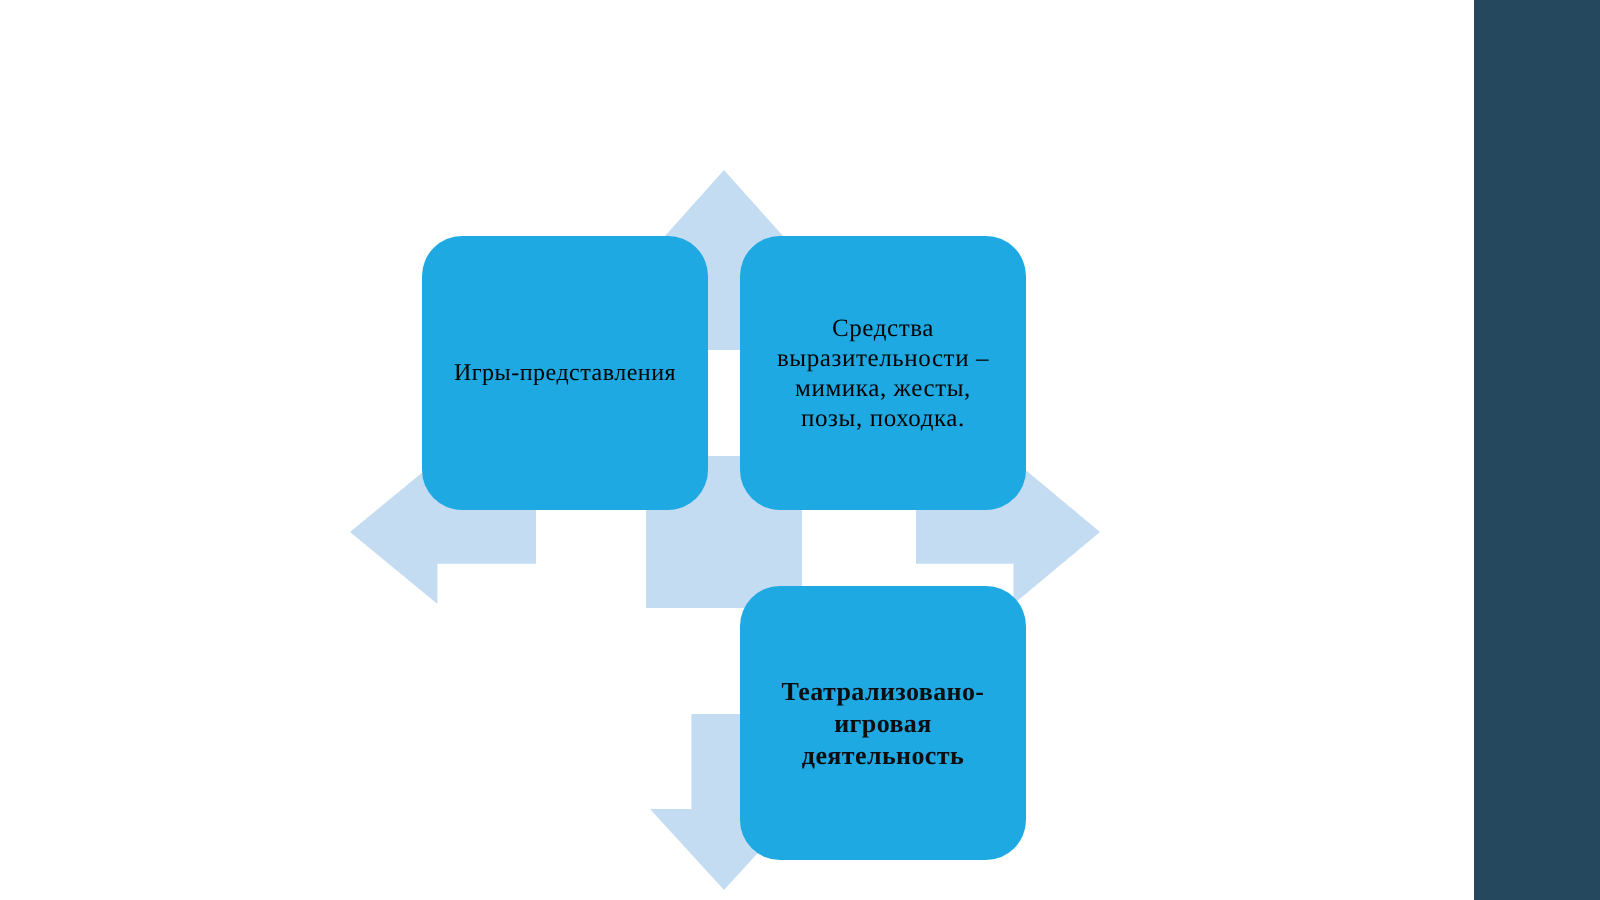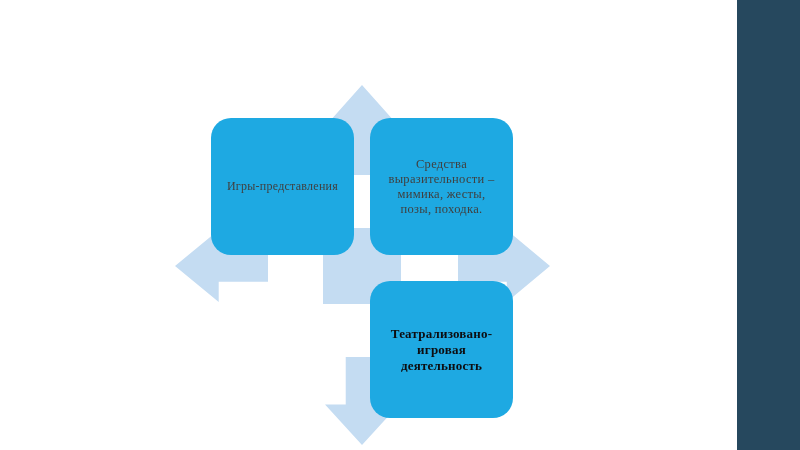--- a/index.html
+++ b/index.html
@@ -115,27 +115,27 @@
     display: flex;
     align-items: center;
     justify-content: center;
     box-sizing: border-box;
     padding: 6px 10px;
     text-align: center;
   }
   #box-tl { left: 36px;  top: 33px; text-align: center; }
   #box-tr { left: 195px; top: 33px; }
   #box-bl { left: 36px;  top: 192px; }
-  #box-br { left: 195px; top: 196px; }
+  #box-br { left: 195px; top: 208px; }
 
   .box-text {
     font-family: "Liberation Serif", "DejaVu Serif", serif;
     font-size: 12.5px;
     line-height: 15px;
-    color: #404040;
+    color: #000000;
     white-space: pre-line;
     letter-spacing: 0.3px;
   }
   .box-text.emph {
     color: #0D0D10;
     font-weight: 700;
     font-size: 13px;
     line-height: 16px;
     letter-spacing: 0.2px;
   }

